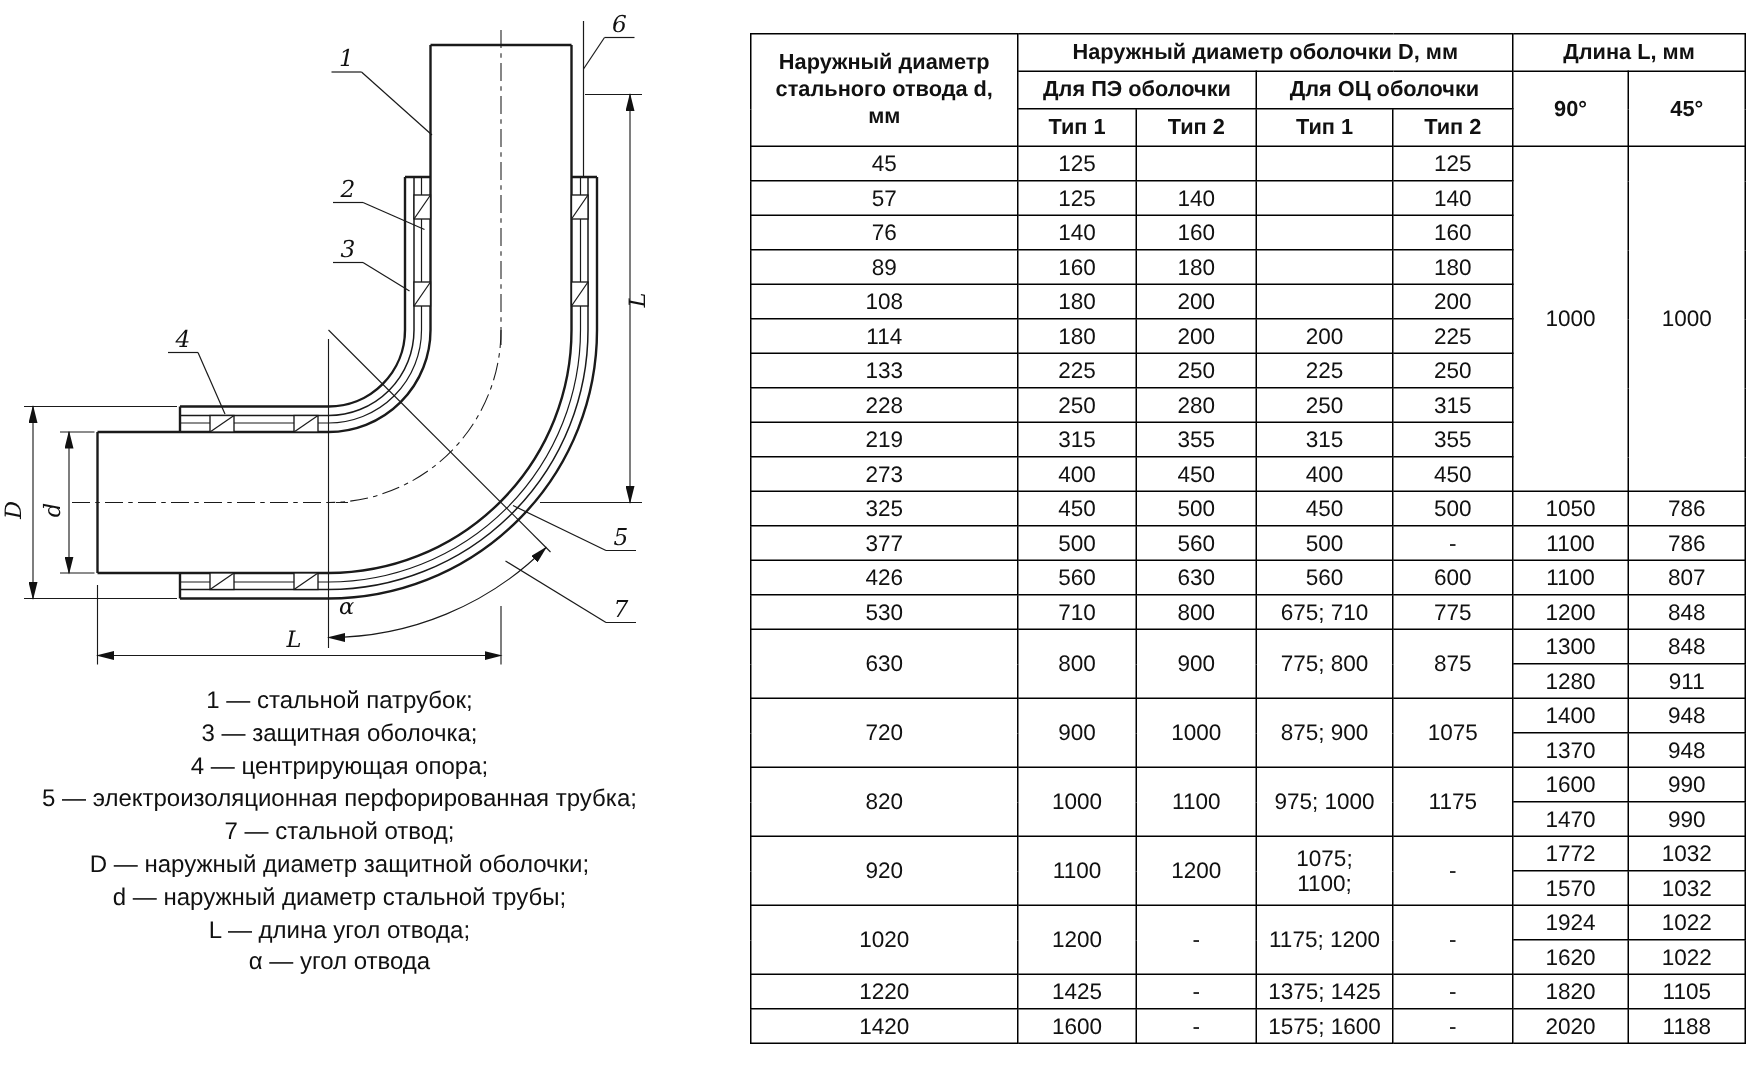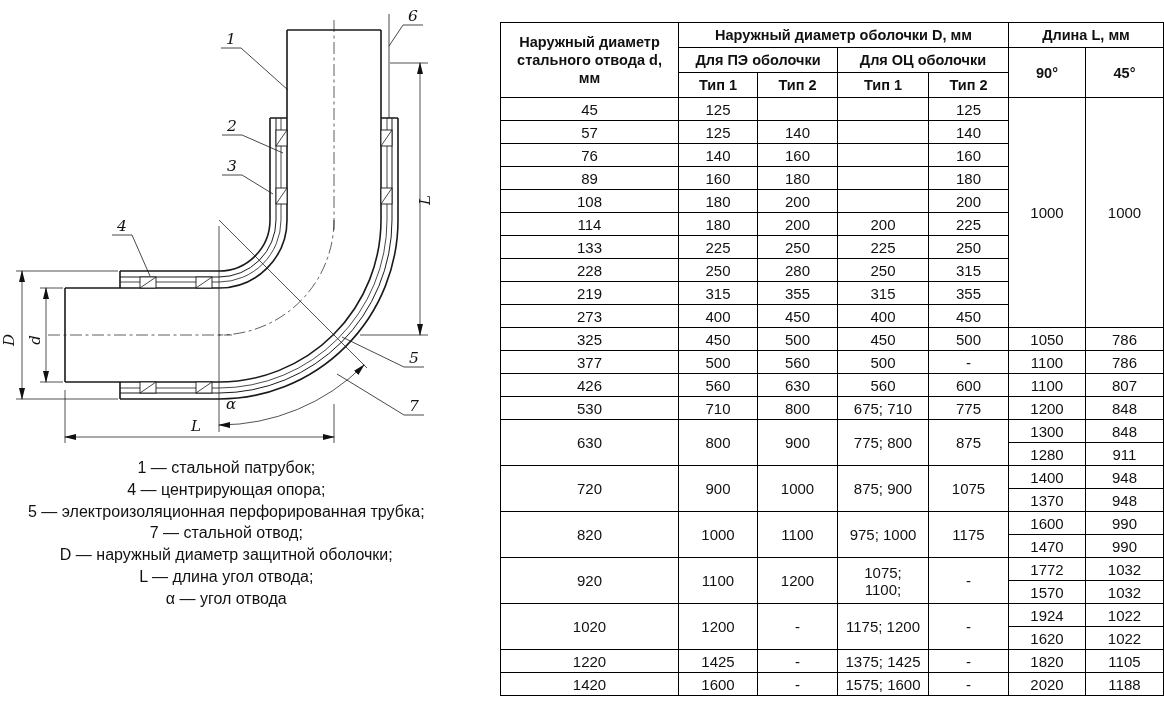--- a/index.html
+++ b/index.html
@@ -142,24 +142,26 @@
 
     <text class="lbl" x="14" y="340" transform="rotate(-90 14 340)">D</text>
     <text class="lbl" x="40" y="340" transform="rotate(-90 40 340)">d</text>
     <text class="lbl" x="196" y="431">L</text>
     <text class="lbl" x="430" y="200" transform="rotate(-90 430 200)">L</text>
     <text class="lbl" x="231" y="409">α</text>
   </svg>
 
   <div class="legend">
       <div class="legend-line">1 — стальной патрубок;</div>
+      <div class="legend-line">3 — защитная оболочка;</div>
       <div class="legend-line">4 — центрирующая опора;</div>
       <div class="legend-line">5 — электроизоляционная перфорированная трубка;</div>
       <div class="legend-line">7 — стальной отвод;</div>
       <div class="legend-line">D — наружный диаметр защитной оболочки;</div>
+      <div class="legend-line">d — наружный диаметр стальной трубы;</div>
       <div class="legend-line">L — длина угол отвода;</div>
       <div class="legend-line">α — угол отвода</div>
     </div>
 
   <table class="spec-table">
     <colgroup>
       <col style="width:178px">
         <col style="width:79px">
         <col style="width:80px">
       <col style="width:91px">

